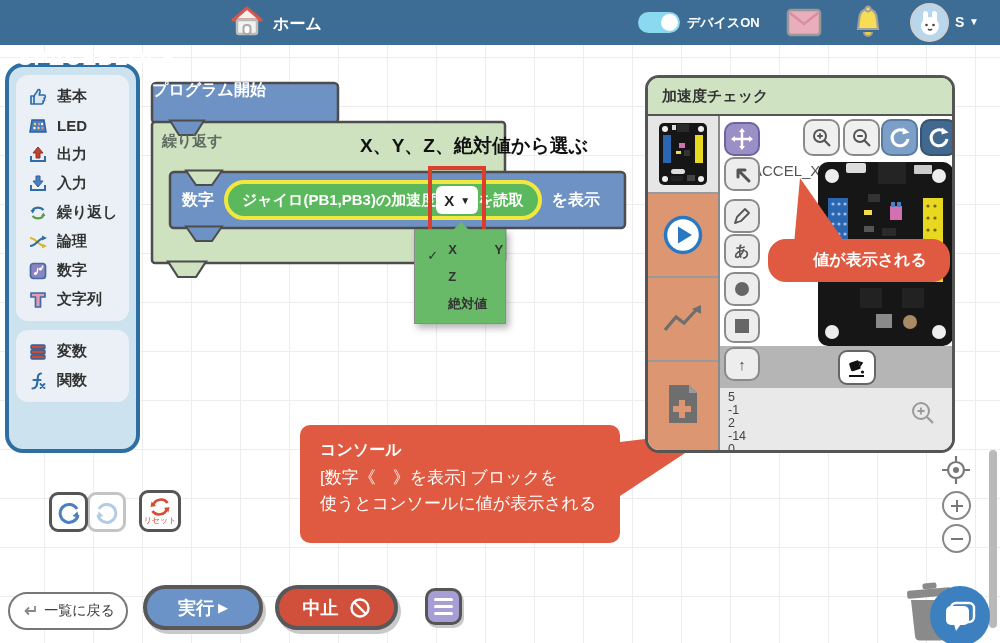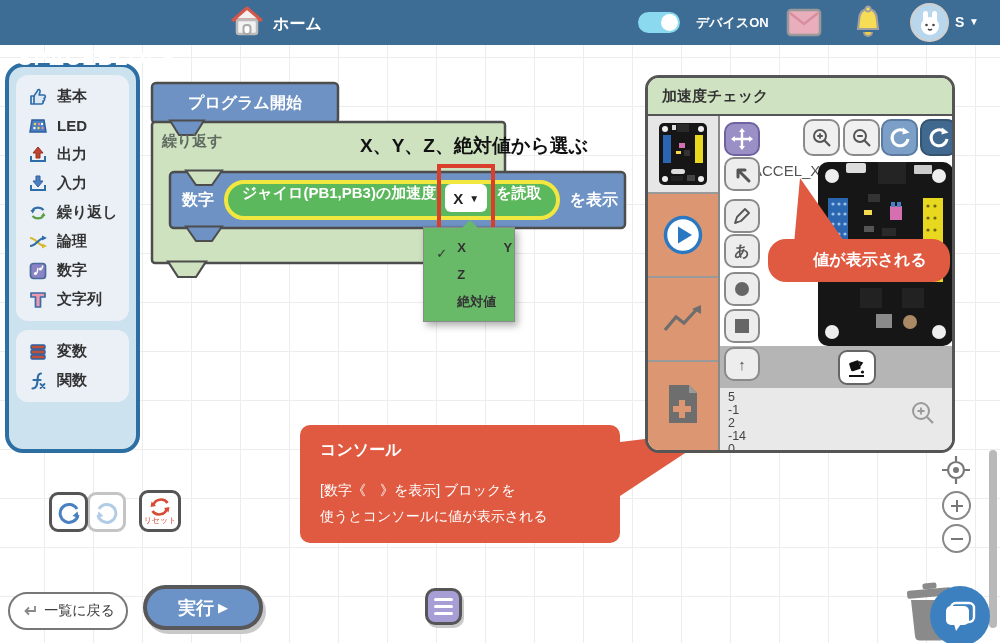--- a/index.html
+++ b/index.html
@@ -5,21 +5,21 @@
   * { margin:0; padding:0; box-sizing:border-box; }
   html,body { width:1000px; height:643px; overflow:hidden; }
   body { font-family:"Liberation Sans","DejaVu Sans",sans-serif; background:#fff; position:relative; }
 
   
   .header { position:absolute; top:0; left:0; width:1000px; height:45px; background:#3d6c94; z-index:50; }
   .logo { position:absolute; left:18px; top:10px; color:#fff; font-size:21px; font-weight:bold; letter-spacing:1.5px;margin-top:36px; }
   .logo sup { font-size:8px; letter-spacing:0; }
   .home-wrap { position:absolute; left:230px; top:5px; display:flex; align-items:center; gap:9px; }
   .home-label { color:#fff; font-size:16px; font-weight:bold; }
-  .toggle-wrap { position:absolute; left:638px; top:12px; display:flex; align-items:center; gap:16px; }
+  .toggle-wrap { position:absolute; left:638px; top:12px; display:flex; align-items:center; gap:7px; }
   .toggle { width:42px; height:21px; border-radius:11px; background:#8bd9ef; position:relative; }
   .toggle .knob { position:absolute; right:2px; top:2px; width:17px; height:17px; border-radius:50%; background:#fff; }
   .toggle-label { color:#fff; font-size:13px; font-weight:bold; }
   .mail { position:absolute; left:786px; top:8px; }
   .bell { position:absolute; left:851px; top:5px; }
   .avatar { position:absolute; left:910px; top:3px; width:39px; height:39px; border-radius:50%;
             background:#b9d7ec; border:2.5px solid #cfcfcf; display:flex; align-items:center; justify-content:center; }
   .account-name { position:absolute; left:955px; top:14px; color:#fff; font-size:14px; font-weight:bold; }
   .account-caret { position:absolute; left:969px; top:16px; color:#fff; font-size:10px; }
 
@@ -32,26 +32,26 @@
   .sidebar { position:absolute; left:5px; top:18px; width:135px; height:390px; background:#cde2ef;
              border:4px solid #2e6fa3; border-radius:18px; padding:8px 7px; z-index:10; }
   .side-group { background:#eaf0f5; border-radius:12px; padding:7px 6px; }
   .side-group + .side-group { margin-top:9px; }
   .side-item { display:flex; align-items:center; gap:9px; height:29px; padding-left:6px; }
   .side-item span.lbl { font-size:15px; font-weight:bold; color:#333; }
 
   
   .blocks-svg { position:absolute; left:145px; top:30px; z-index:5; }
   .block-label { position:absolute; color:#fff; font-weight:bold; z-index:6; }
-  .hat-label { left:152px; top:48px; width:186px; text-align:center; font-size:16px; }
+  .hat-label { left:152px; top:35px; width:186px; font-size:16px; }
   .repeat-label { left:162px; top:87px; font-size:15px; color:#5f6a60; font-weight:bold; position:absolute; z-index:6; }
   .num-row { position:absolute; left:182px; top:127px; height:56px; display:flex; align-items:center; gap:10px; z-index:7; }
   .num-prefix,.num-suffix { color:#fff; font-size:16px; font-weight:bold; }
   .pill { height:40px; background:#5cb85c; border:4px solid #f2e73e; border-radius:22px;
-          display:flex; gap:9px; padding:0 14px; }
+          display:flex; align-items:center; padding:0 14px; }
   .pill-text { color:#fff; font-size:15px; font-weight:bold; white-space:nowrap; }
   .dd { position:relative; background:#fff; border-radius:6px; height:28px; padding:0 8px; display:flex; align-items:center; gap:6px; }
   .dd-value { font-size:15px; font-weight:bold; color:#222; }
   .dd-caret { font-size:10px; color:#222; }
   .red-highlight { position:absolute; left:-8px; right:-8px; top:-20px; bottom:-19px; border:4px solid #d93f2b; z-index:9; pointer-events:none; }
   .dd-menu { position:absolute; top:calc(100% + 15px); left:-22px; width:92px; background:#68b968;
              border:1px solid #8a8a8a; box-shadow:3px 4px 7px rgba(0,0,0,.3); z-index:20; padding:6px 0; }
   .dd-menu::before { content:""; position:absolute; top:-8px; left:38px; border-left:8px solid transparent;
                      border-right:8px solid transparent; border-bottom:8px solid #68b968; }
   .dd-item { position:relative; height:27px; line-height:27px; padding-left:33px; font-size:13px; font-weight:bold; color:#333; }
@@ -83,21 +83,21 @@
   .clear-btn { position:absolute; left:190px; top:234px; width:38px; height:35px; background:#fff; border:2px solid #666;
                border-radius:9px; display:flex; align-items:center; justify-content:center; z-index:8; }
   .console { position:absolute; left:72px; right:0; top:272px; bottom:0; background:#e9e9e9; }
   .console-lines { padding:3px 0 0 8px; font-size:12.5px; line-height:13px; color:#444; }
   .console-zoom { position:absolute; right:16px; top:12px; }
 
   
   .callout { position:absolute; left:300px; top:380px; width:320px; height:118px; background:#e05a41; border-radius:10px;
              color:#fff; z-index:11; padding:15px 20px; }
   .callout-title { font-size:16px; font-weight:bold; }
-  .callout-body { margin-top:16px; font-size:14px; line-height:26px; }
+  .callout-body { margin-top:4px; font-size:17px; line-height:26px; }
   .callout-tri { position:absolute; left:598px; top:373px; z-index:10; }
 
   
   .sq-btn { position:absolute; background:#fff; display:flex; flex-direction:column; align-items:center; justify-content:center; border-radius:9px;margin-left:44px; }
   .undo-btn { left:5px; top:447px; width:39px; height:40px; border:3px solid #555; z-index:9; }
   .redo-btn { left:43px; top:447px; width:39px; height:40px; border:3px solid #c4c4c4; }
   .reset-btn { left:95px; top:445px; width:42px; height:42px; border:3px solid #555; }
   .reset-lbl { font-size:8px; color:#d84b35; margin-top:-2px; }
   .back-btn { position:absolute; left:8px; top:547px; width:120px; height:38px; background:#fff; border:2px solid #777;
               border-radius:19px; display:flex; align-items:center; justify-content:center; gap:6px;
@@ -551,20 +551,27 @@
     <div class="back-btn">
       <svg width="17" height="15" viewBox="0 0 17 15">
           <path d="M14 2 v5 H5 M8 3.5 L4.5 7 L8 10.5" fill="none" stroke="#888" stroke-width="1.8"></path>
         </svg>
       <span>一覧に戻る</span>
     </div>
     <div class="run-btn">
       <span>実行</span>
       <span class="run-play">▶</span>
     </div>
+    <div class="stop-btn">
+      <span>中止</span>
+      <svg width="22" height="22" viewBox="0 0 22 22">
+          <circle cx="11" cy="11" r="8.5" fill="none" stroke="#fff" stroke-width="2.4"></circle>
+          <path d="M5 5 L17 17" stroke="#fff" stroke-width="2.4"></path>
+        </svg>
+    </div>
     <div class="menu-btn">
         <i></i>
         <i></i>
         <i></i>
       </div>
 
     <span class="target-ico">
       <svg width="30" height="30" viewBox="0 0 30 30">
           <circle cx="15" cy="15" r="8" fill="none" stroke="#777" stroke-width="2.2"></circle>
           <circle cx="15" cy="15" r="3" fill="#777"></circle>

